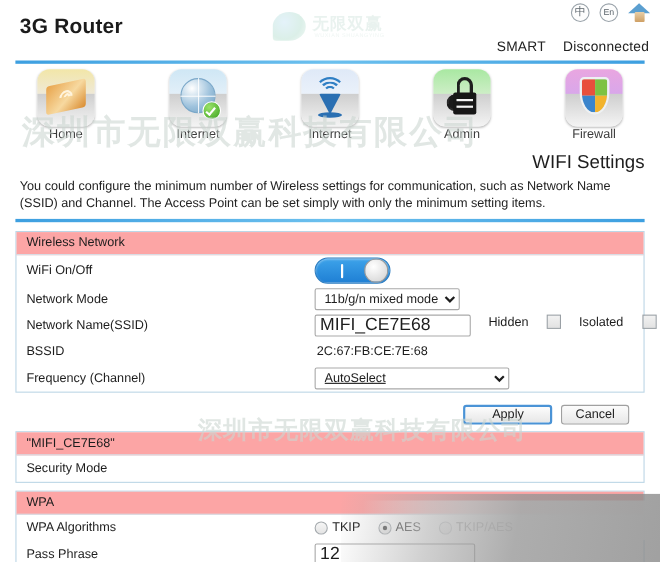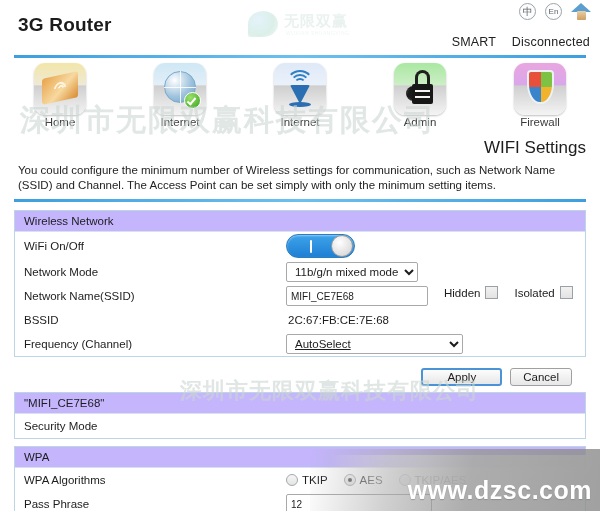--- a/index.html
+++ b/index.html
@@ -349,21 +349,21 @@
   .panel {
     border: 1px solid #bcd6e6;
     margin-bottom: 7px;
     background: #fff;
   }
   .panel-head {
     border-bottom: 1px solid #d5e3ec;
     font-size: 11.5px;
     padding: 4px 8px 4px 9px;
     color: #1d1d1d;
-    background: #c4b5fd;
+    background: #fca5a5;
   }
   .row {
     display: flex;
     align-items: center;
     min-height: 24px;
     padding: 2px 0 2px 9px;
   }
   .row .lbl {
     width: 262px;
     flex: 0 0 262px;
@@ -409,38 +409,38 @@
     height: 20px;
     padding: 1px 2px 1px 4px;
     border: 1px solid #a9a9a9;
     background: #fff;
     color: #1d1d1d;
     border-radius: 2px;
   }
   select.sel.wide { width: 177px; text-decoration: underline; }
   input.txt {
     font-family: "Liberation Sans", sans-serif;
-    font-size: 10px;
+    font-size: 16px;
     height: 20px;
     padding: 1px 4px;
     border: 1px solid #a9a9a9;
     background: #fff;
     color: #1d1d1d;
     border-radius: 2px;
   }
   input.txt.ssid { width: 142px; }
   input.txt.pass { width: 146px; }
   .plain-val { padding-left: 2px; }
 
   .cbwrap {
     display: flex; align-items: center;
     margin-left: 16px;
     font-size: 11.5px;
   }
-  .cbwrap .cbl { margin-right: 5px; }
+  .cbwrap .cbl { margin-right: 17px; }
   .cbox {
     width: 13px; height: 13px;
     border: 1px solid #9aa0a5;
     background: linear-gradient(#f2f2f2, #e2e2e2);
     display: inline-block;
     cursor: pointer;
   }
 
   .radiowrap { display: flex; align-items: center; margin-right: 16px; font-size: 11.5px; }
   .radio {
@@ -668,14 +668,13 @@
         <div class="val">
           <input class="txt pass" type="text" value="12" style="">
         </div>
       </div>
     </div>
   </div>
 
   <div class="wm-mid">深圳市无限双赢科技有限公司</div>
   <div class="wm-fade-row"></div>
   <div class="wm-url-bg"></div>
-  <div class="wm-url">www.dzsc.com</div>
 </div>
 
 </body></html>

